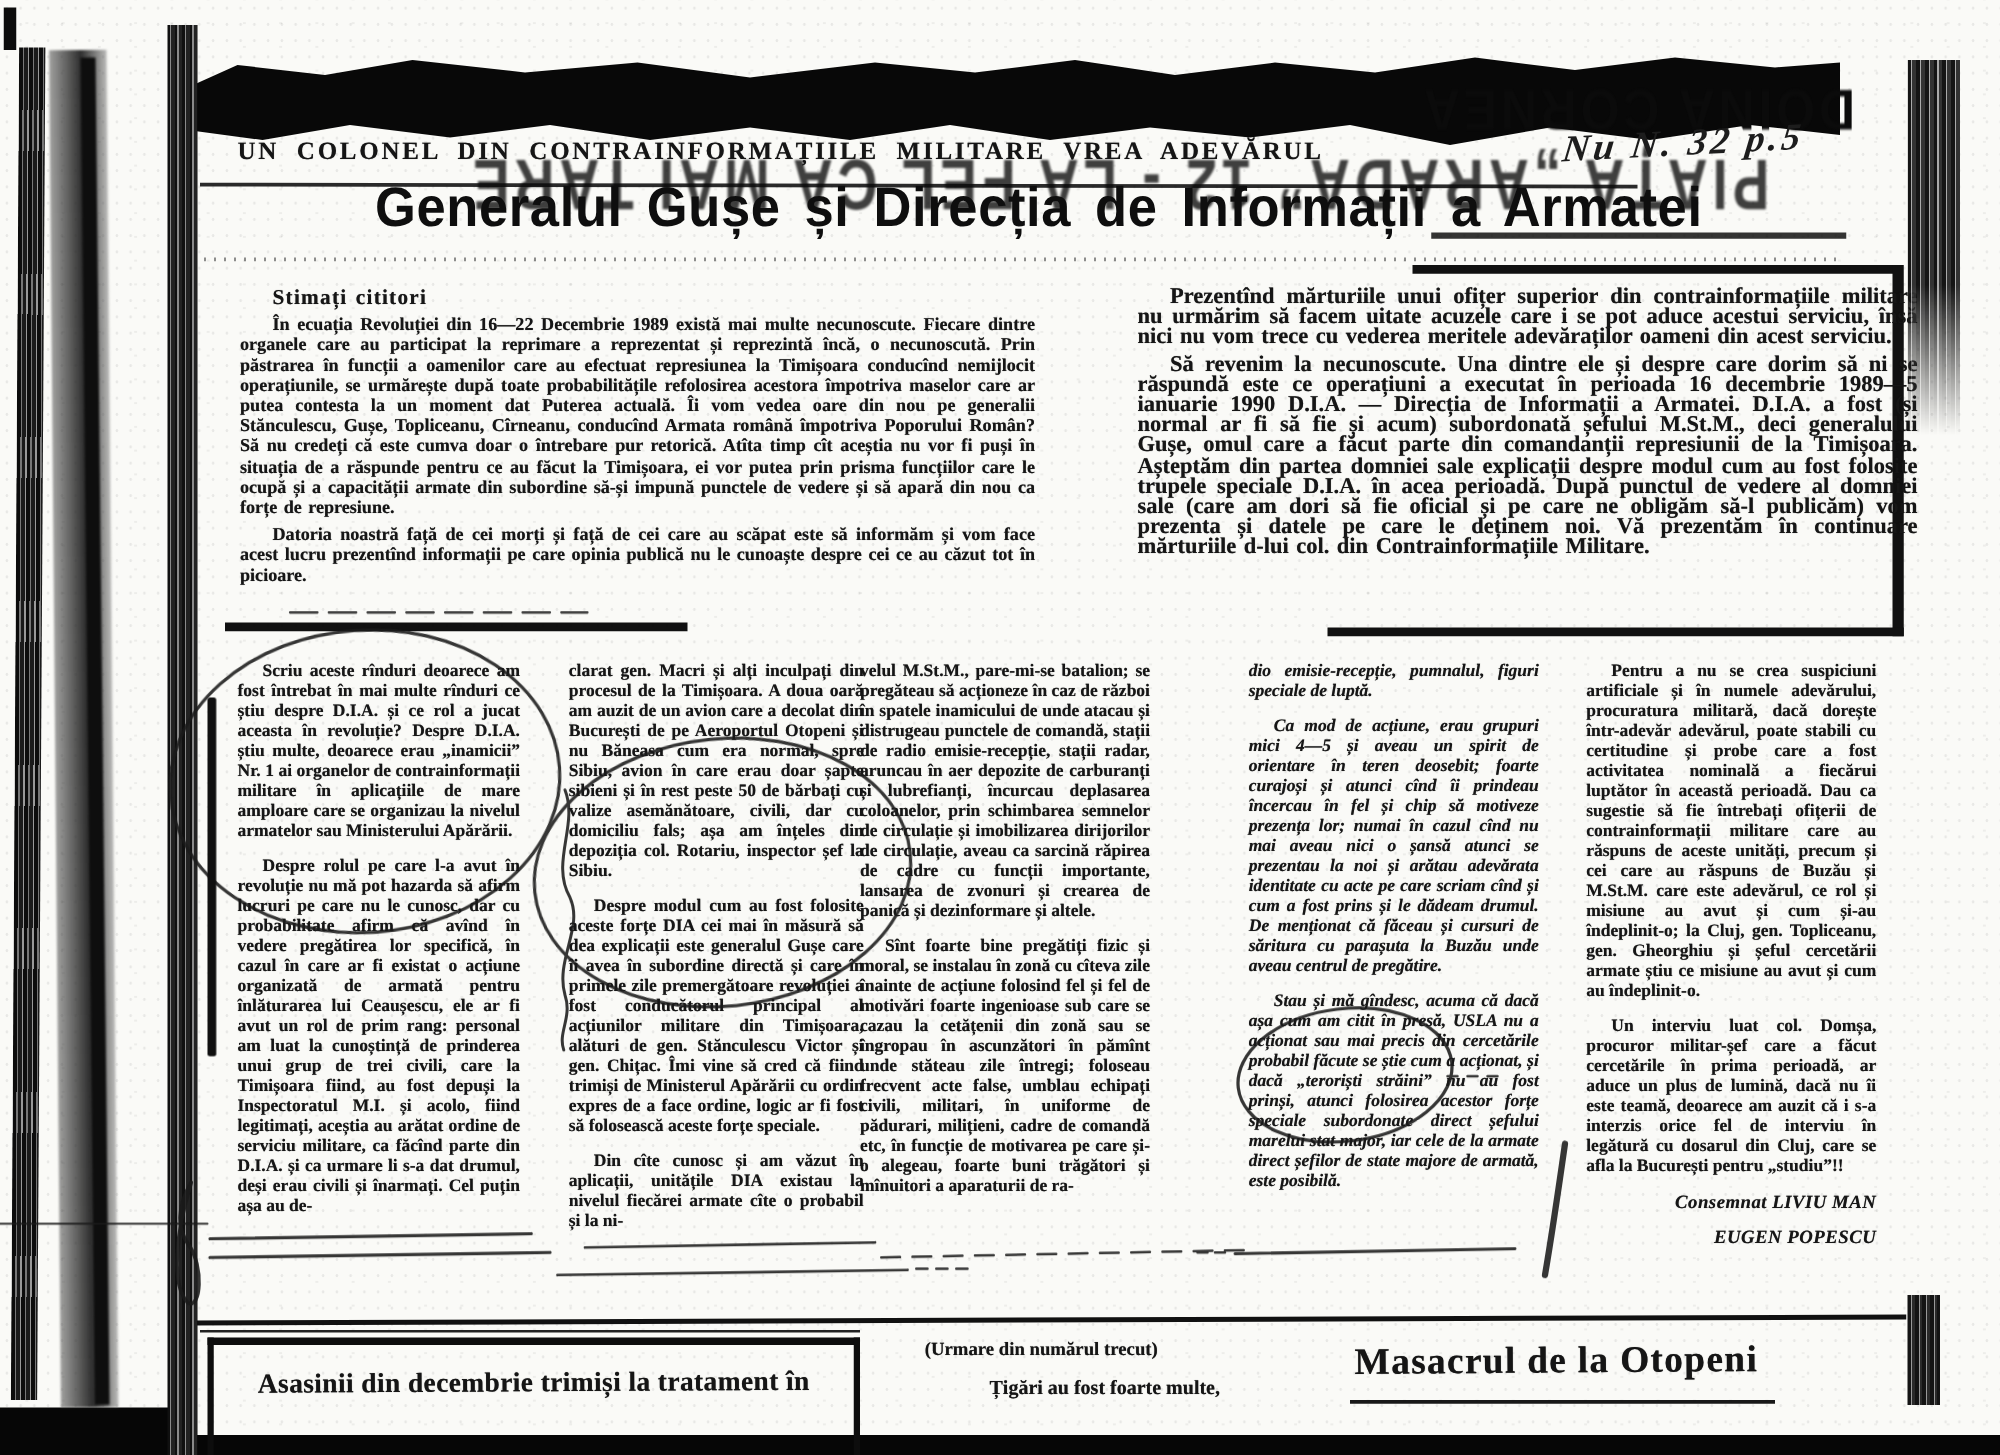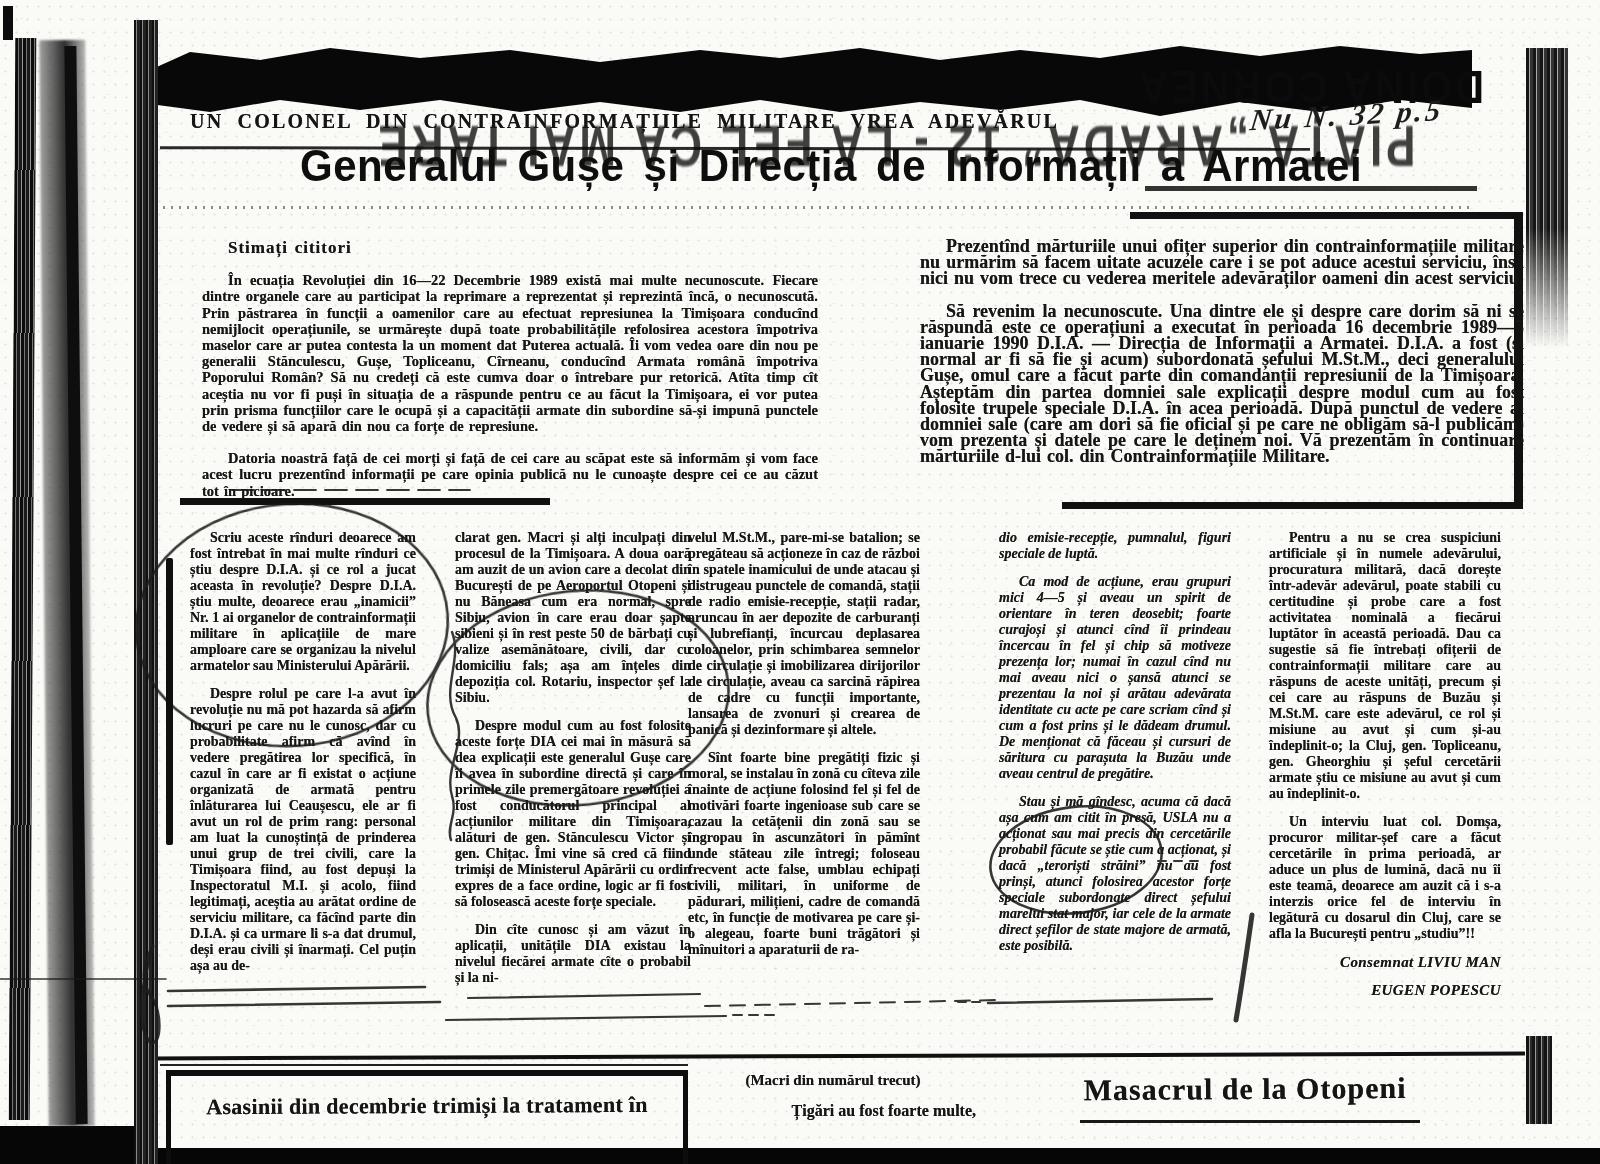--- a/index.html
+++ b/index.html
@@ -32,21 +32,21 @@
   .bleed-masthead{left:1128px;top:64px;width:364px;text-align:center;
     font-family:"Liberation Sans",sans-serif;font-weight:bold;font-size:40px;letter-spacing:3px;
     color:#0b0b0b;z-index:5;transform:rotate(180deg) scaleY(1.15);filter:blur(.6px);white-space:nowrap;}
   .hand-note{left:1250px;top:98px;font-style:italic;font-weight:bold;font-size:30px;
     letter-spacing:3px;color:#1d1d1d;z-index:7;transform:rotate(-3deg) skewX(-10deg);white-space:nowrap;}
   .dotline{left:163px;top:206px;width:1312px;height:3px;opacity:.55;
     background:repeating-linear-gradient(90deg,#333 0 2px,transparent 2px 8px);}
 
   
   .intro{position:absolute;text-align:justify;font-weight:bold;color:#161616;z-index:2;}
-  .intro p{margin:16px;text-indent:26px;}
+  .intro p{margin:6px;text-indent:26px;}
   #introLeft{left:186px;top:224px;width:648px;height:278px;overflow:hidden;
     font-size:14.5px;line-height:16.2px;word-spacing:1.5px;}
   #introRight{left:904px;top:222px;width:636px;height:284px;overflow:hidden;
     font-size:18px;line-height:16.2px;word-spacing:1.5px;}
   .salutation{font-size:17px;letter-spacing:1px;margin:0 0 7px 28px;font-weight:bold;}
 
   
   .col{position:absolute;top:518px;height:534px;overflow:hidden;text-align:justify;
     font-weight:bold;font-size:14px;line-height:16px;color:#161616;z-index:2;}
   .col p{margin:12px;text-indent:20px;}
@@ -150,21 +150,21 @@
     <p>Un interviu luat col. Domșa, procuror militar-șef care a făcut cercetările în prima perioadă, ar aduce un plus de lumină, dacă nu îi este teamă, deoarece am auzit că i s-a interzis orice fel de interviu în legătură cu dosarul din Cluj, care se afla la București pentru „studiu”!!</p>
     <p class="sig">Consemnat LIVIU MAN</p>
     <p class="sig" style="margin-top:0;">EUGEN POPESCU</p>
   </div>
 
   <div class="hr" style="left:153px;top:1054px;width:1372px;height:4px;transform:rotate(-.2deg);"></div>
   <div class="hr" style="left:160px;top:1064px;width:528px;height:2px;background:#222;"></div>
   <div class="abs story-box">
     <div class="story-box-headline inky">Asasinii din decembrie trimiși la tratament în</div>
   </div>
-  <div class="abs cont-note inky">(Macri din numărul trecut)</div>
+  <div class="abs cont-note inky">(Urmare din numărul trecut)</div>
   <div class="abs cont-line inky">Țigări au fost foarte multe,</div>
   <div class="abs mas-headline inky">Masacrul de la Otopeni</div>
   <div class="hr" style="left:1080px;top:1120px;width:340px;height:3px;background:#181818;"></div>
   <div class="hr" style="left:0;top:1126px;width:152px;height:38px;background:#060606;"></div>
   <div class="hr" style="left:0;top:1148px;width:1600px;height:16px;background:#060606;"></div>
 
   <div class="abs bar-stripes1"></div>
   <div class="abs bar-smudge"></div>
   <div class="abs bar-smudge-core"></div>
   <div class="abs bar-stripes2"></div>

